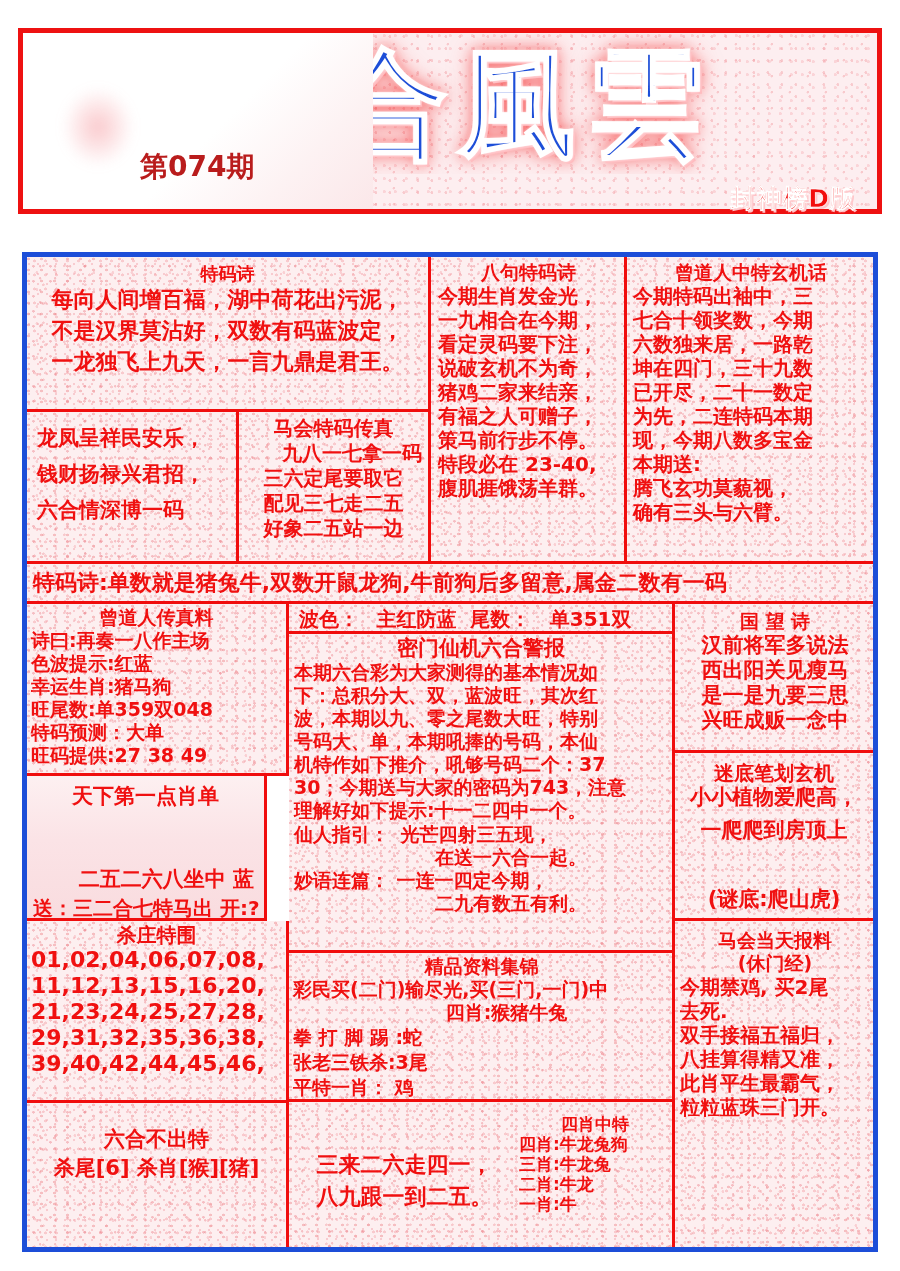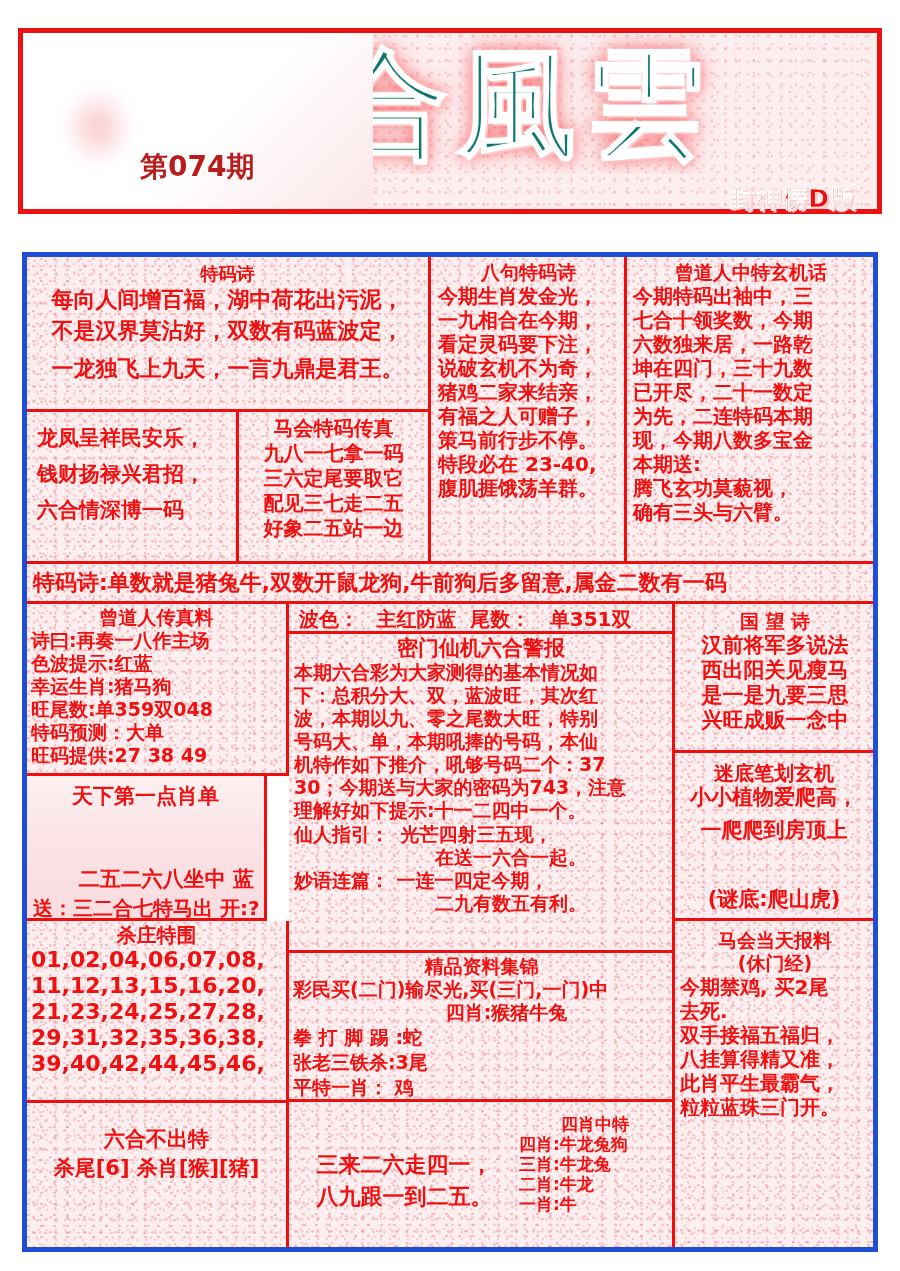--- a/index.html
+++ b/index.html
@@ -49,21 +49,21 @@
     background:radial-gradient(ellipse at center, rgba(243,120,128,.40) 0%, rgba(253,235,237,0) 72%);
     filter:blur(6px);
   }
   .issue{
     position:absolute;left:140px;top:148px;
     font-size:28px;font-weight:bold;color:#b91c1c;
     letter-spacing:0px;white-space:nowrap;
   }
   .bigtitle{
     position:absolute;left:330px;top:34px;width:560px;height:140px;
-    font-size:118px;font-weight:bold;color:#0f766e;
+    font-size:118px;font-weight:bold;color:#1d4ed8;
     letter-spacing:10px;white-space:nowrap;line-height:140px;
     text-shadow:
        0 0 2px #fff, 0 0 4px #fff, 3px 3px 0 #ffb9bd,
        0 0 14px rgba(244,12,12,.55), 0 0 26px rgba(244,12,12,.35);
     -webkit-text-stroke:2px #ffffff;
     overflow:hidden;
   }
   .subtitle{
     position:absolute;right:44px;top:182px;
     font-size:25px;font-weight:bold;color:#f20d0d;
@@ -108,32 +108,32 @@
     <div class="hdr-white"></div>
     <div class="issue">第074期</div>
   </div>
 
   <div class="grid paper">
 
     <div class="cell paper b-r b-b" style="left:0;top:0;width:404px;height:155px;padding:6px 8px 0 8px;">
       <div class="ttl t18">特码诗</div>
       <div class="line t22 ctr" style="margin-top:3px;">每向人间增百福，湖中荷花出污泥，</div>
       <div class="line t22 ctr" style="margin-top:5px;">不是汉界莫沾好，双数有码蓝波定，</div>
-      <div class="line t22 ctr" style="margin-top:12px;">一龙独飞上九天，一言九鼎是君王。</div>
+      <div class="line t22 ctr" style="margin-top:5px;">一龙独飞上九天，一言九鼎是君王。</div>
     </div>
 
     <div class="cell paper b-r b-b" style="left:0;top:155px;width:212px;height:152px;padding:14px 6px 0 10px;">
       <div class="line t21">龙凤呈祥民安乐，</div>
       <div class="line t21" style="margin-top:11px;">钱财扬禄兴君招，</div>
       <div class="line t21" style="margin-top:11px;">六合情深博一码</div>
     </div>
 
     <div class="cell paper b-r b-b" style="left:212px;top:155px;width:192px;height:152px;padding:4px 6px 0 6px;">
       <div class="ttl t20">马会特码传真</div>
-      <div class="line t20 ctr" style="margin-top:1px;">九八一七拿一码</div>
+      <div class="line t20 ctr" style="margin-top:1px;text-align:right;">九八一七拿一码</div>
       <div class="line t20 ctr" style="margin-top:1px;">三六定尾要取它</div>
       <div class="line t20 ctr" style="margin-top:1px;">配见三七走二五</div>
       <div class="line t20 ctr" style="margin-top:1px;">好象二五站一边</div>
     </div>
 
     <div class="cell paper b-r b-b" style="left:404px;top:0;width:196px;height:307px;padding:4px 5px 0 7px;">
       <div class="ttl t19">八句特码诗</div>
       <div class="line t20">今期生肖发金光，</div>
       <div class="line t20">一九相合在今期，</div>
       <div class="line t20">看定灵码要下注，</div>

